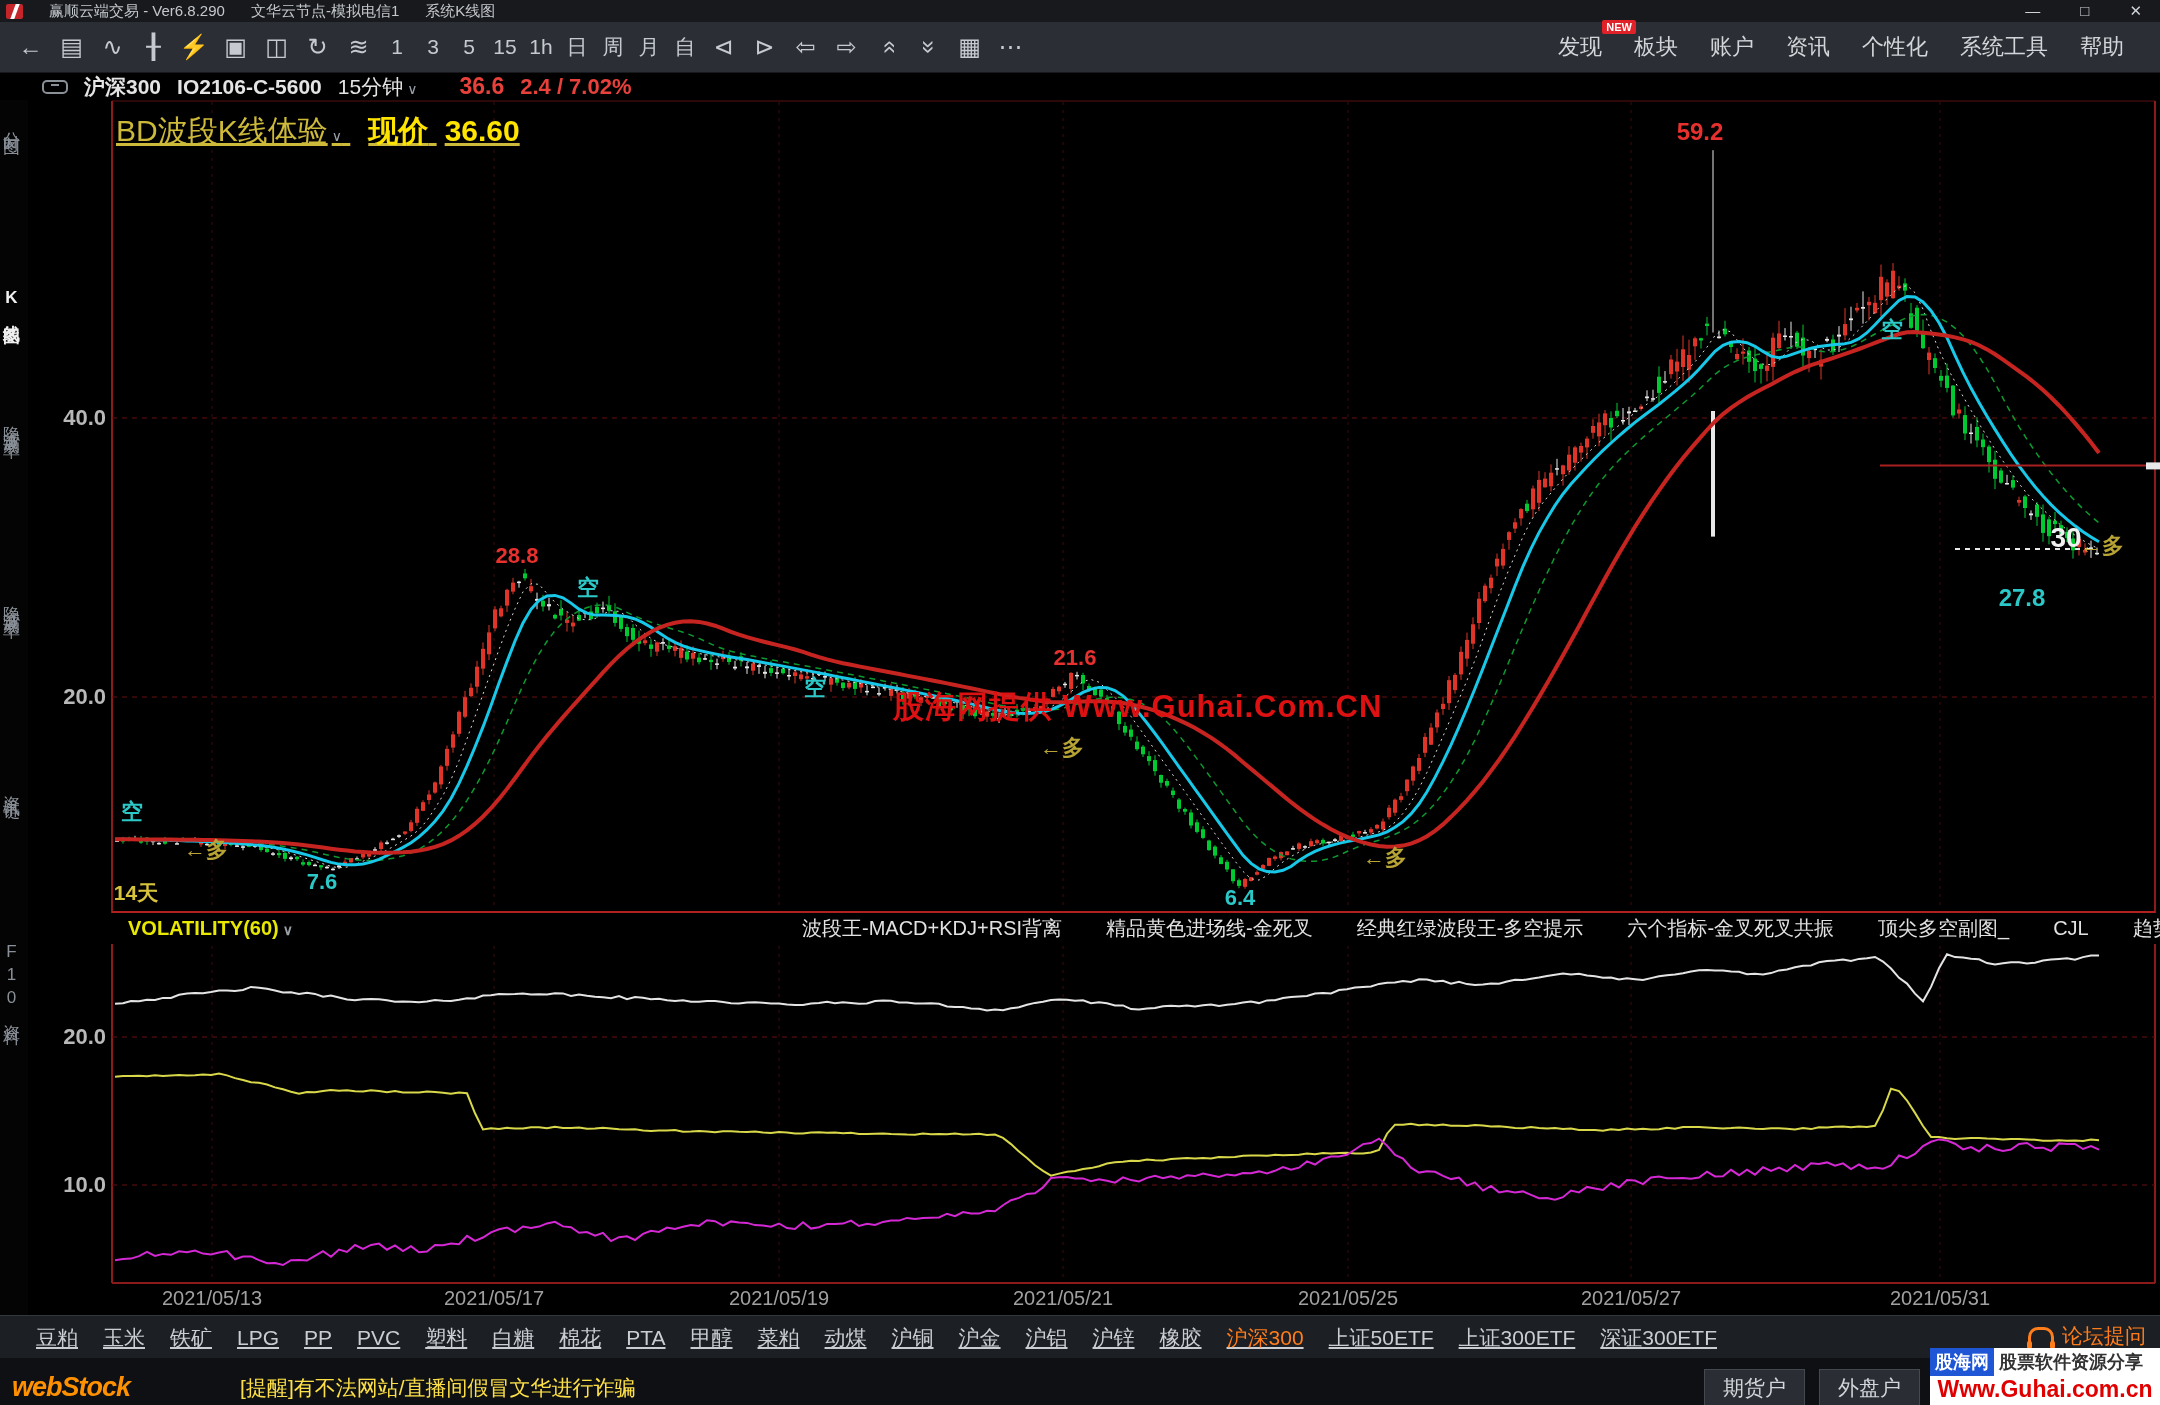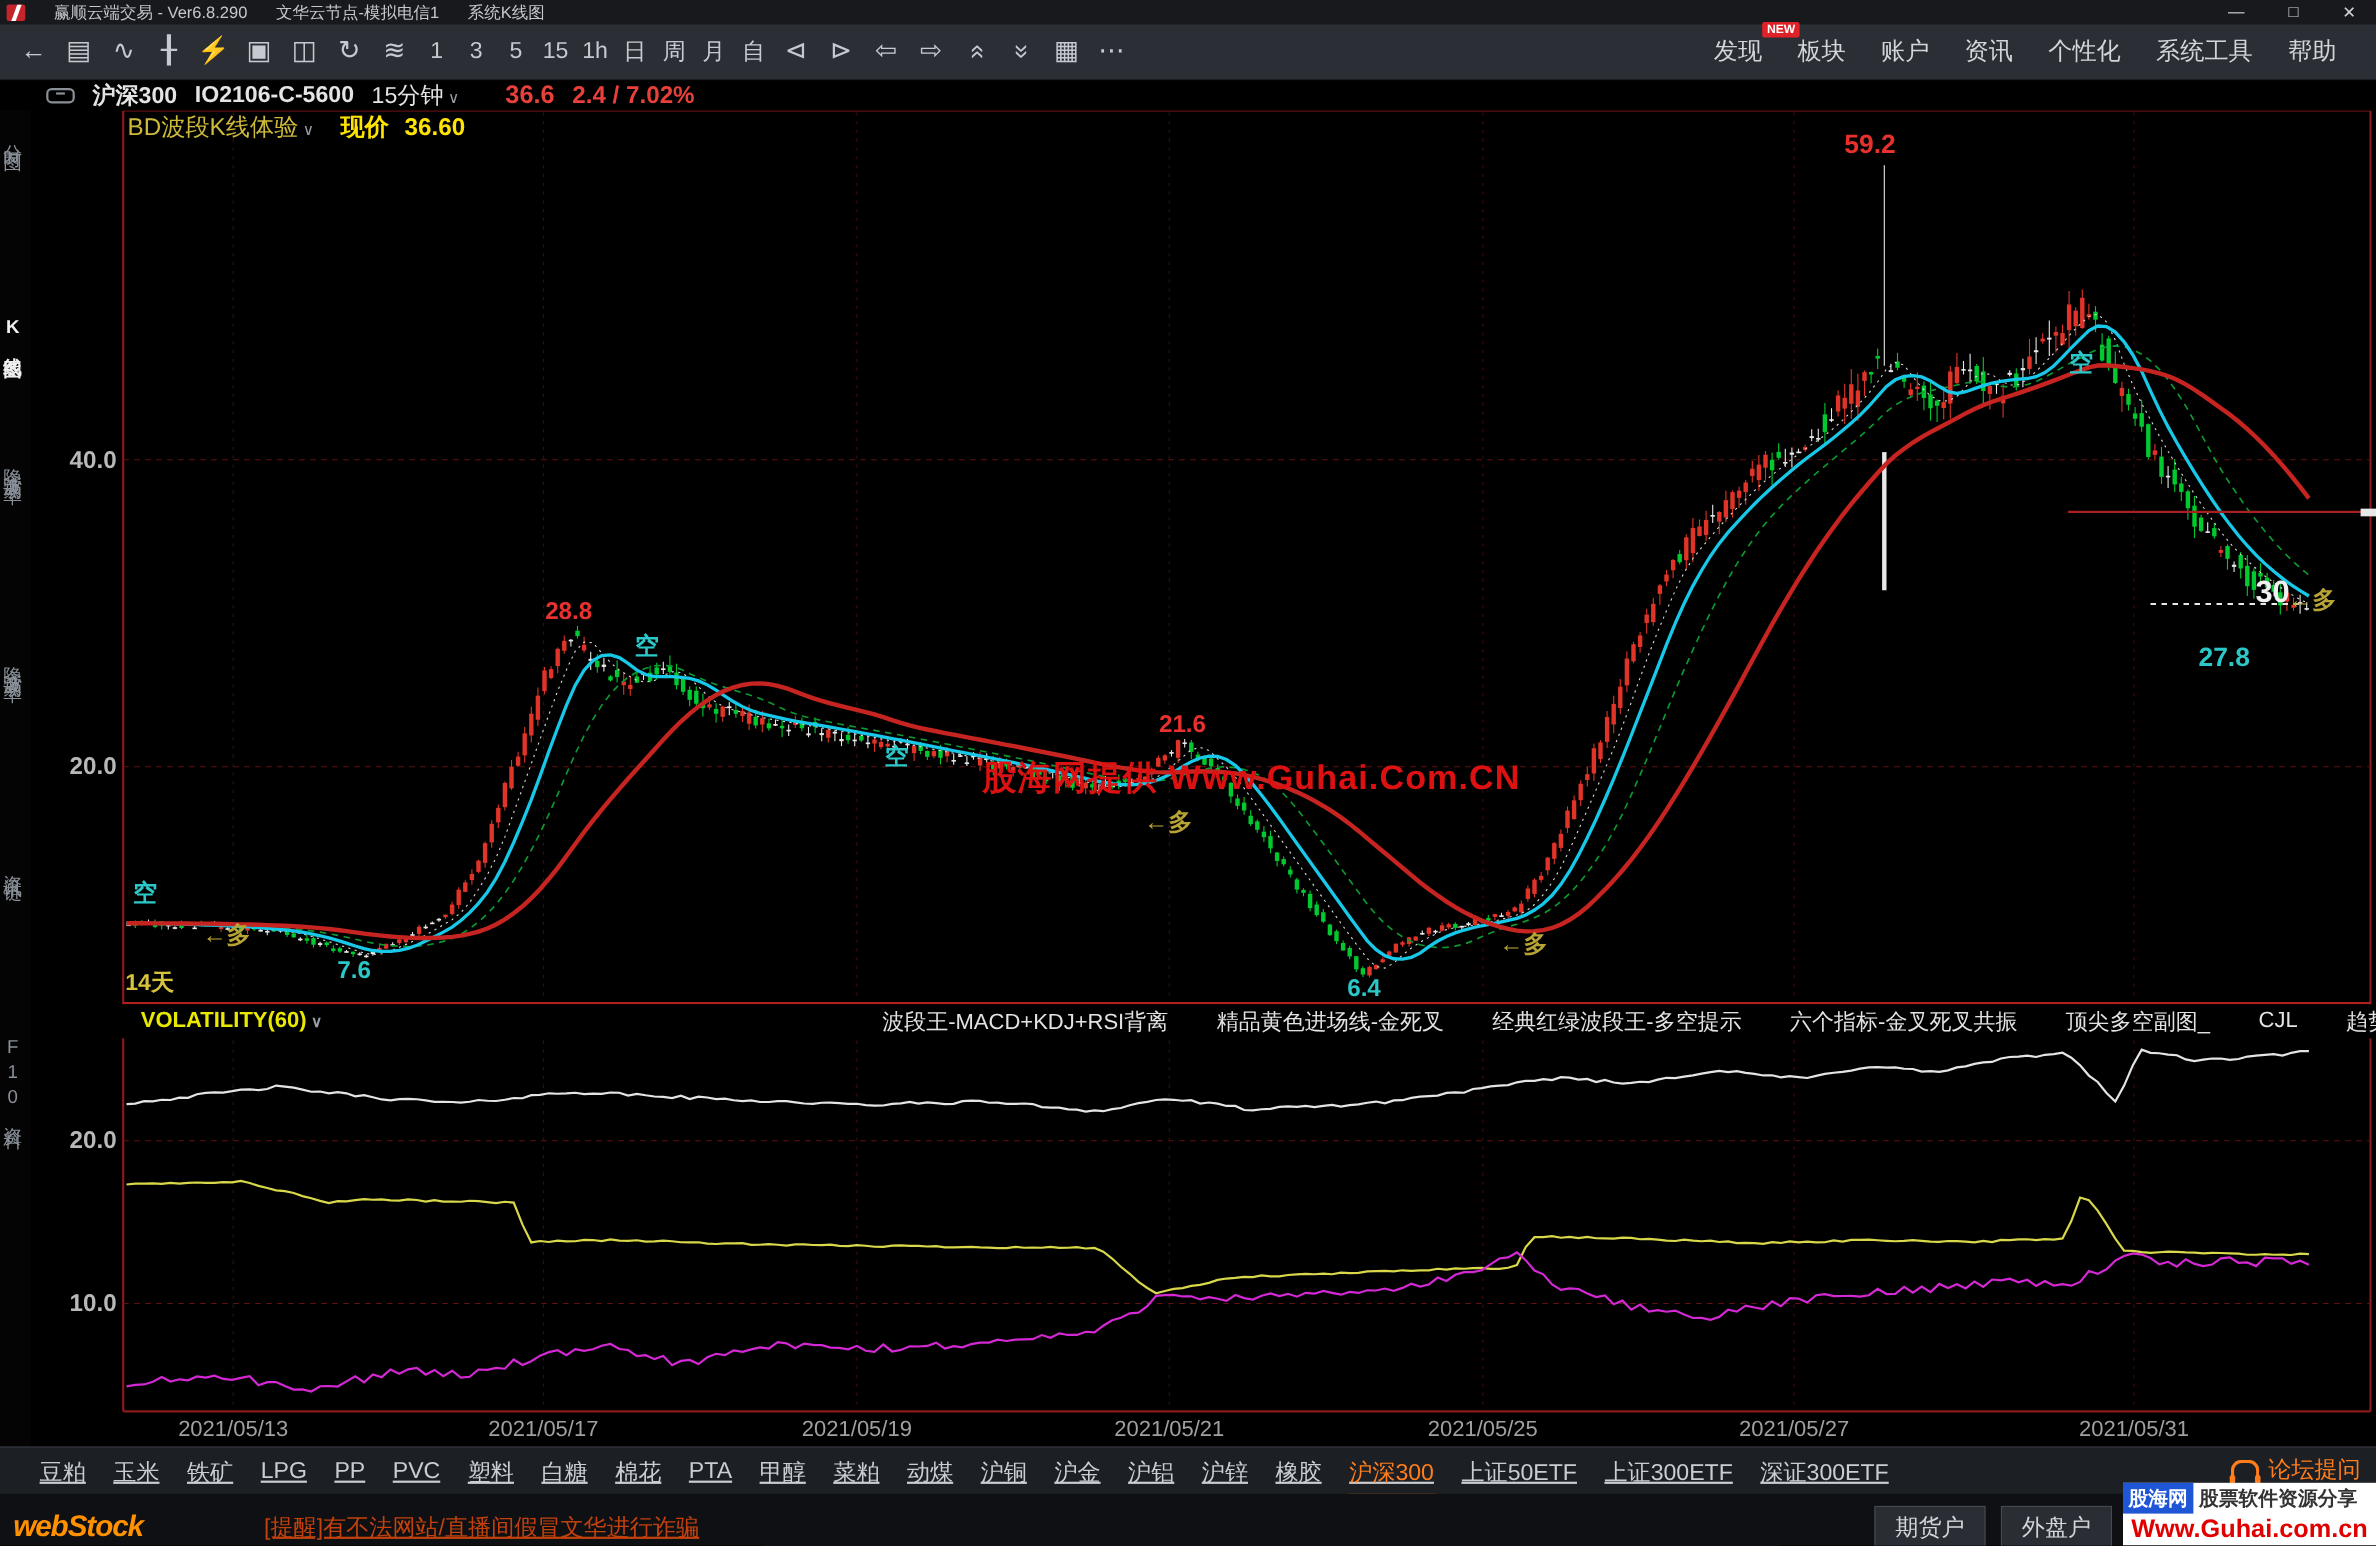--- a/index.html
+++ b/index.html
@@ -31,21 +31,21 @@
   .caret::after{content:"∨";font-size:14px;color:#9aa0a8;margin-left:4px;}
   .qred{color:#e8403a;font-weight:bold;}
   
   .sidebar{position:absolute;left:0;top:100px;width:28px;height:1215px;background:#040404;}
   .side-item{position:absolute;left:0;width:28px;writing-mode:vertical-lr;text-orientation:upright;
     letter-spacing:4px;font-size:17px;color:#8a9098;cursor:pointer;text-align:center;}
   .side-item.active{color:#f0f0f0;font-weight:bold;}
   
   .chartwrap{position:absolute;left:28px;top:100px;width:2132px;height:1215px;background:#000;}
   .chartwrap svg{position:absolute;left:0;top:0;}
-  .chart-header{position:absolute;left:88px;top:1px;font-size:22px;color:#cdb93a;z-index:5;}
+  .chart-header{position:absolute;left:88px;top:11px;font-size:30px;color:#cdb93a;z-index:5;text-decoration:underline;}
   .chart-header .pv{color:#ffe400;font-weight:bold;}
   .cl-label{position:absolute;transform:translate(-50%,-50%);font-weight:bold;white-space:nowrap;z-index:4;}
   .watermark{position:absolute;left:865px;top:586px;font-size:31px;font-weight:bold;color:#dd1111;
     letter-spacing:1px;white-space:nowrap;z-index:3;}
   .ind-header{position:absolute;left:12px;top:813px;right:0;height:31px;display:flex;align-items:center;
     font-size:20px;z-index:5;background:#000;}
   .ind-name{color:#e8e800;font-weight:bold;margin-left:88px;cursor:pointer;}
   .ind-field{margin-left:26px;white-space:nowrap;}
   .strategies{position:absolute;left:762px;top:0;height:31px;display:flex;align-items:center;gap:44px;}
   .strategy{color:#e2e2e2;white-space:nowrap;cursor:pointer;}
@@ -59,21 +59,21 @@
   .forum{position:absolute;right:14px;top:1322px;display:flex;align-items:center;gap:8px;
     color:#ff7d1a;font-size:21px;cursor:pointer;z-index:6;}
   .headset{width:20px;height:15px;border:3px solid #ff7d1a;border-bottom:none;border-radius:10px 10px 0 0;position:relative;}
   .headset::before,.headset::after{content:"";position:absolute;bottom:-4px;width:5px;height:8px;background:#ff7d1a;border-radius:2px;}
   .headset::before{left:-4px;} .headset::after{right:-4px;}
   
   .statusbar{position:absolute;left:0;top:1358px;right:0;height:59px;background:#0e1013;
     display:flex;align-items:center;font-size:21px;}
   .brand{color:#ff9100;font-size:27px;font-weight:bold;font-style:italic;margin-left:12px;letter-spacing:-1px;}
   .sidx{margin-left:56px;white-space:nowrap;}
-  .notice{color:#c2410c;margin-left:110px;white-space:nowrap;text-decoration:underline;}
+  .notice{color:#fde047;margin-left:110px;white-space:nowrap;}
   .accts{margin-left:auto;display:flex;gap:14px;margin-right:240px;}
   .acct{background:#2a2e34;border:1px solid #454a52;color:#d2d6da;padding:4px 18px;cursor:pointer;}
   
   .ghcard{position:absolute;right:0;top:1348px;width:230px;height:57px;background:#fff;z-index:10;}
   .ghrow1{display:flex;align-items:center;height:27px;}
   .ghname{background:#1f56d6;color:#fff;font-size:18px;font-weight:bold;padding:2px 5px;}
   .ghtag{color:#333;font-size:18px;font-weight:bold;margin-left:5px;font-family:Liberation Sans, sans-serif;}
   .ghurl{color:#e00000;font-size:23px;font-weight:bold;text-align:center;line-height:28px;}
   .anno{position:absolute;transform:translate(-50%,-50%);font-size:22px;font-weight:bold;white-space:nowrap;z-index:4;}
 </style>

